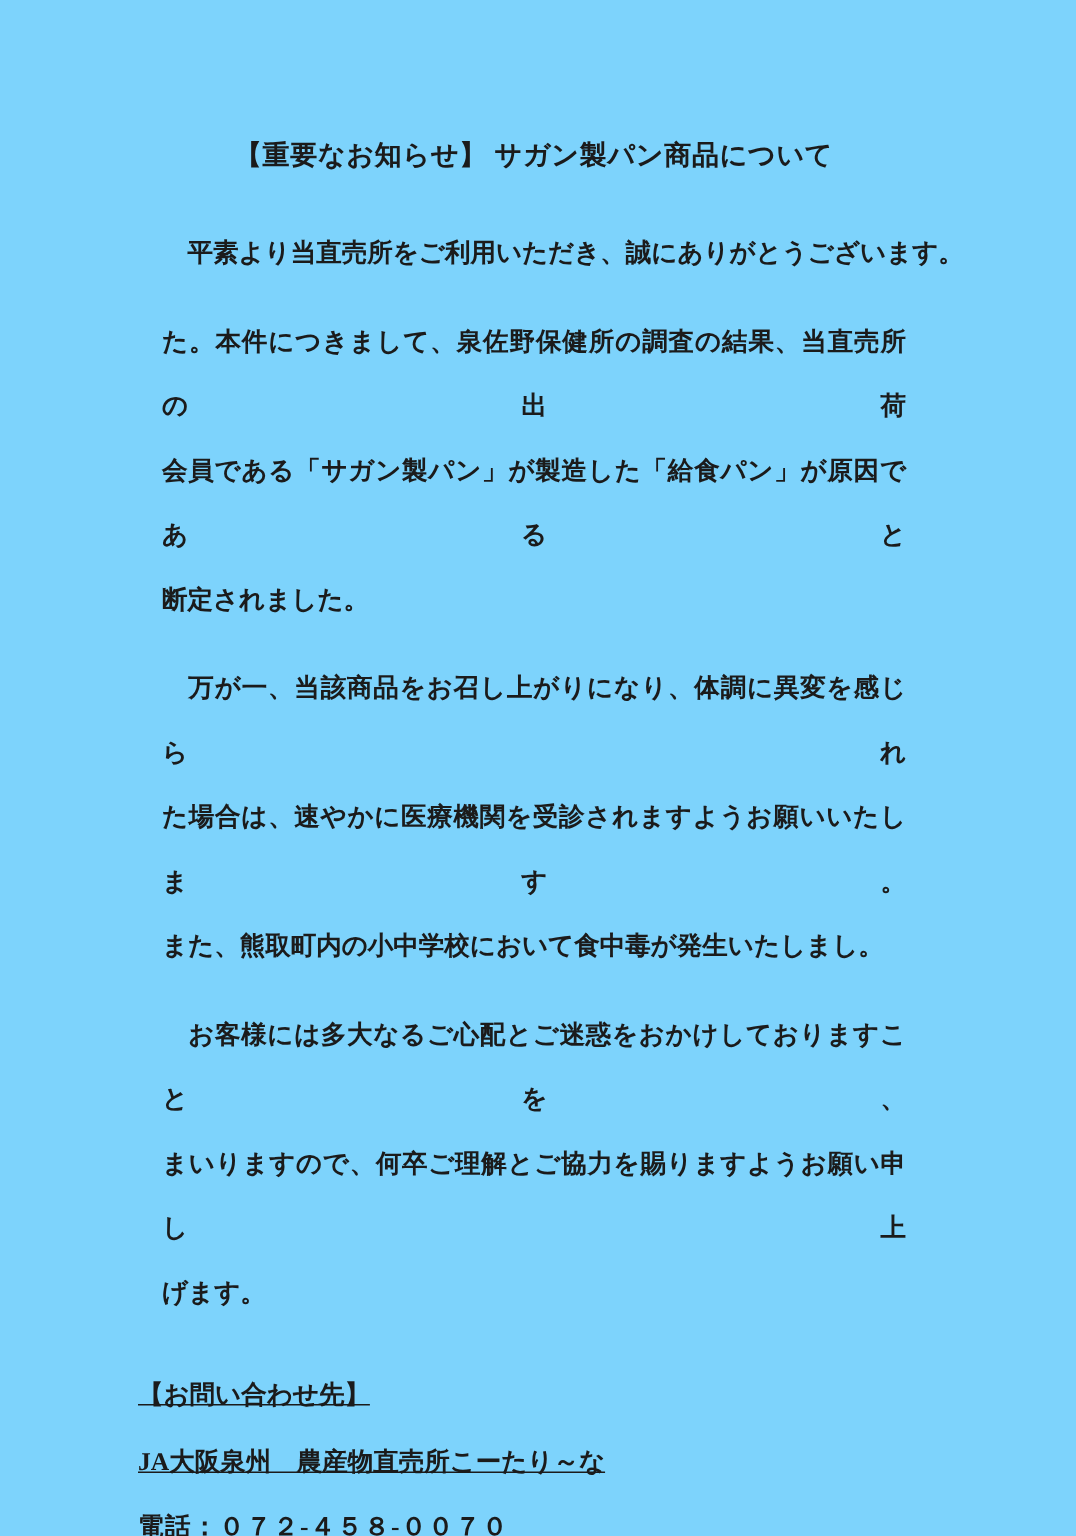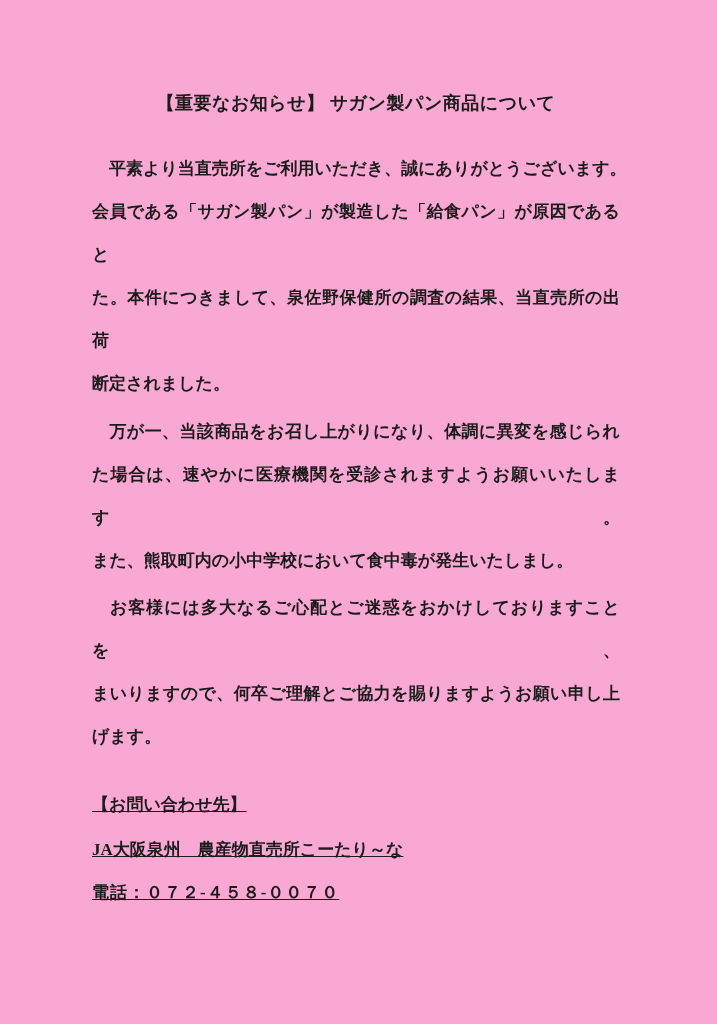--- a/index.html
+++ b/index.html
@@ -5,38 +5,38 @@
   html, body {
     margin: 0;
     padding: 0;
     background: #ffffff;
   }
   .page {
     position: relative;
     width: 717px;
     height: 1024px;
     box-sizing: border-box;
-    background: #f9a8d4;
+    background: #7dd3fc;
     padding: 88px 97px 0 92px;
     overflow: hidden;
     font-family: "Liberation Serif", "DejaVu Serif", serif;
     font-weight: 700;
     color: #1b1b1b;
   }
   .doc-title {
     margin: 0;
     font-size: 18px;
     line-height: 30px;
     font-weight: 700;
     text-align: center;
     letter-spacing: 0.5px;
     white-space: nowrap;
   }
   .para {
-    margin: 0;
+    margin: 16px;
     padding: 0;
   }
   .para-1 { margin-top: 29px; }
   .para-2 { margin-top: 0; }
   .para-3 { margin-top: 5px; }
   .para-4 { margin-top: 4px; }
   .line {
     display: block;
     font-size: 17px;
     line-height: 43px;
@@ -64,22 +64,22 @@
 
   <h1 class="doc-title">【重要なお知らせ】 サガン製パン商品について</h1>
 
   <div>
 
     <p class="para para-1">
       <span class="line">　平素より当直売所をご利用いただき、誠にありがとうございます。</span>
     </p>
 
     <p class="para para-2">
+      <span class="line fill">た。本件につきまして、泉佐野保健所の調査の結果、当直売所の出荷</span>
       <span class="line fill">会員である「サガン製パン」が製造した「給食パン」が原因であると</span>
-      <span class="line fill">た。本件につきまして、泉佐野保健所の調査の結果、当直売所の出荷</span>
       <span class="line">断定されました。</span>
     </p>
 
     <p class="para para-3">
       <span class="line fill">　万が一、当該商品をお召し上がりになり、体調に異変を感じられ</span>
       <span class="line fill">た場合は、速やかに医療機関を受診されますようお願いいたします。</span>
       <span class="line">また、熊取町内の小中学校において食中毒が発生いたしまし。</span>
     </p>
 
     <p class="para para-4">

